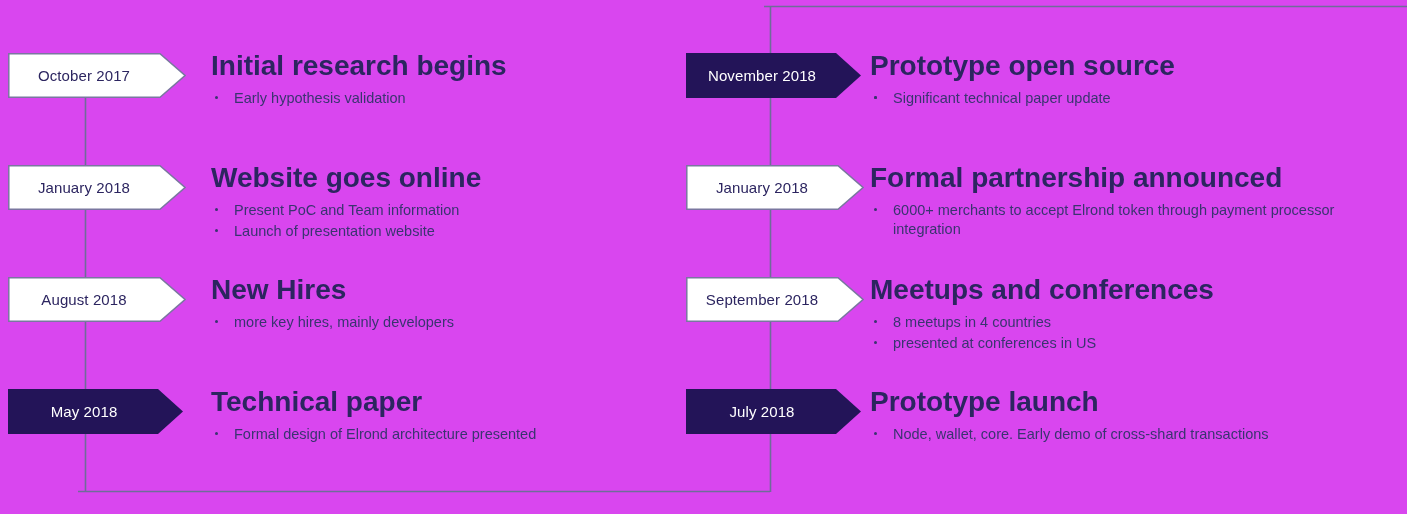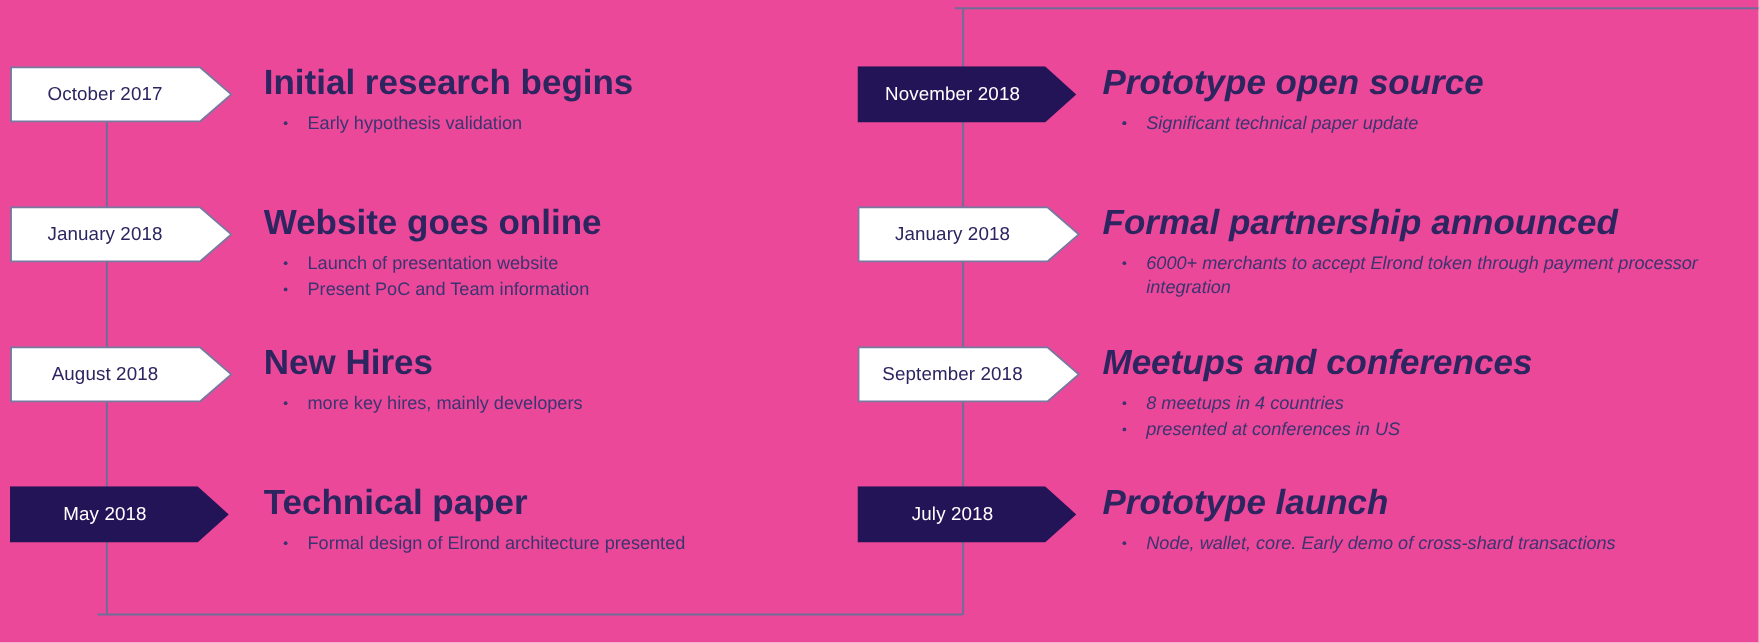--- a/index.html
+++ b/index.html
@@ -10,21 +10,21 @@
   }
   body {
     font-family: "Liberation Sans", sans-serif;
     -webkit-font-smoothing: antialiased;
   }
   #timeline-root {
     position: relative;
     width: 1407px;
     height: 514px;
     overflow: hidden;
-    background: #ec4899;
+    background: #d946ef;
   }
 
   
   #rails {
     position: absolute;
     left: 0;
     top: 0;
     width: 1407px;
     height: 514px;
     pointer-events: none;
@@ -81,32 +81,32 @@
   
   #col-right .chevron       { left: 8px;  width: 178px; }
   #col-right .chevron-label { width: 178px; }
 
   
   .entry-body {
     position: absolute;
     top: 0;
   }
   #col-left  .entry-body { left: 211px; width: 470px; }
-  #col-right .entry-body { left: 204px; width: 505px; font-style: italic; }
+  #col-right .entry-body { left: 192px; width: 505px; }
 
   .entry-title {
     font-size: 28px;
     line-height: 25px;
     color: #2c2560;
     margin: 0 0 11px 0;
     white-space: nowrap;
   }
   .bullet-list {
     list-style: none;
-    margin: 12px;
+    margin: 0;
     padding: 0;
   }
   .bullet-item {
     position: relative;
     padding-left: 23px;
     font-size: 14.5px;
     line-height: 19px;
     color: #3a3470;
     margin-bottom: 2px;
   }
@@ -161,25 +161,25 @@
         <svg width="178" height="45" viewBox="0 0 178 45">
           <path d="M0.8 0.8 L152 0.8 L177 22.5 L152 44.2 L0.8 44.2 Z" fill="#ffffff" stroke="#7a77a0" stroke-width="1.5" stroke-linejoin="miter"></path>
         </svg>
         <div class="chevron-label">January 2018</div>
       </div>
       <div class="entry-body">
         <h3 class="entry-title">Website goes online</h3>
         <ul class="bullet-list">
           <li class="bullet-item">
             <span class="bullet-dot"></span>
+            <span>Present PoC and Team information</span>
+          </li>
+          <li class="bullet-item">
+            <span class="bullet-dot"></span>
             <span>Launch of presentation website</span>
-          </li>
-          <li class="bullet-item">
-            <span class="bullet-dot"></span>
-            <span>Present PoC and Team information</span>
           </li>
         </ul>
       </div>
     </div>
 
     <div class="entry" style="top:277px;">
       <div class="chevron outlined">
         <svg width="178" height="45" viewBox="0 0 178 45">
           <path d="M0.8 0.8 L152 0.8 L177 22.5 L152 44.2 L0.8 44.2 Z" fill="#ffffff" stroke="#7a77a0" stroke-width="1.5" stroke-linejoin="miter"></path>
         </svg>

